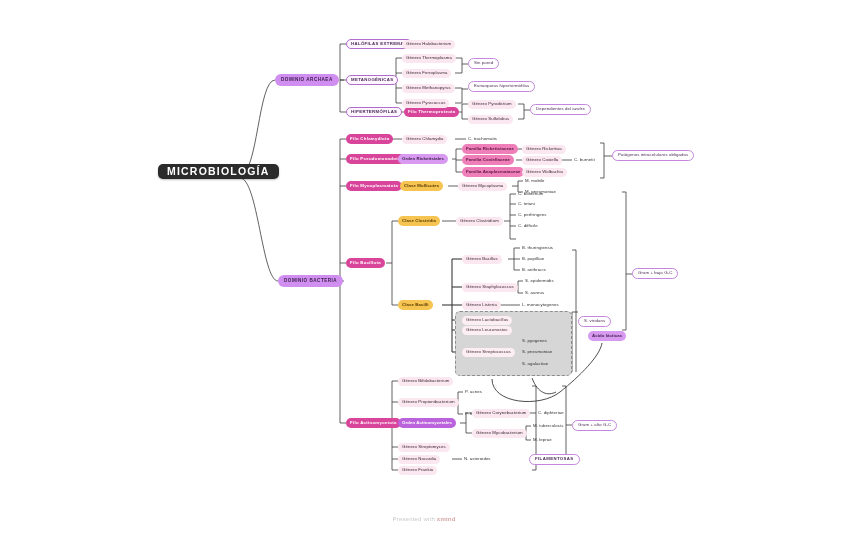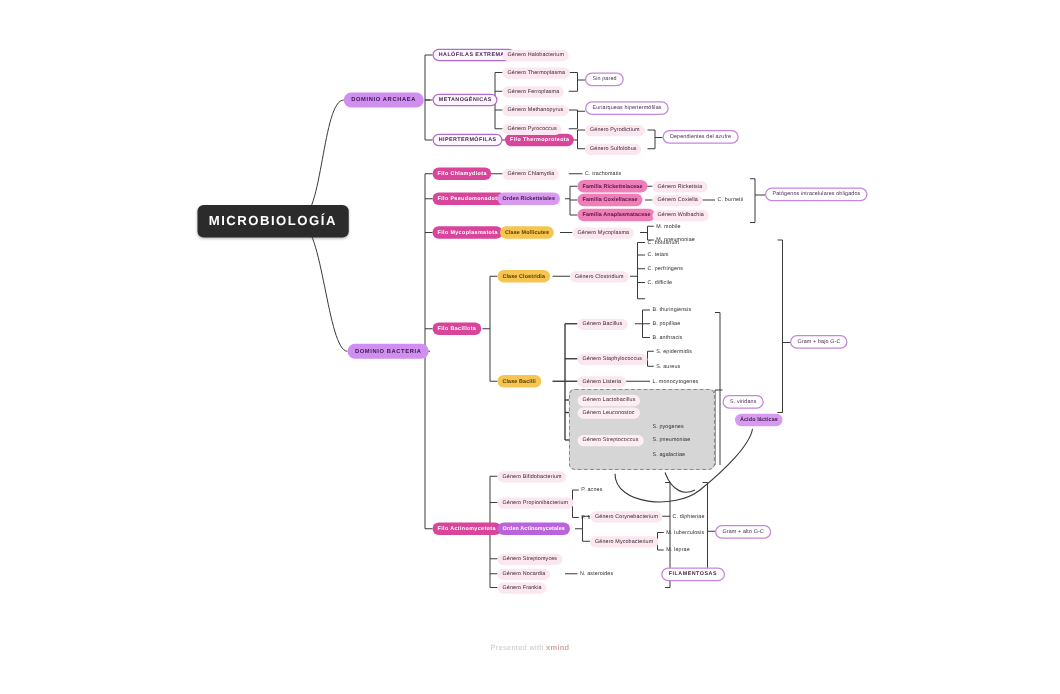--- a/index.html
+++ b/index.html
@@ -22,21 +22,21 @@
     letter-spacing:.1px;
   }
 
   
   .root{
     background:#2b2b2b;color:#ffffff;
     border-radius:5px;
     font-size:10.5px;font-weight:bold;
     letter-spacing:1.2px;
     padding:0 9px;
-    height:26px;
+    height:15px;
     box-shadow:0 1px 2px rgba(0,0,0,.25);
   }
   .domain{
     background:#cf8ef0;color:#3c1d4a;
     border-radius:9px;
     font-size:4.6px;font-weight:bold;
     letter-spacing:.5px;
     padding:0 6px;height:12px;
   }
   .pillOutline{

